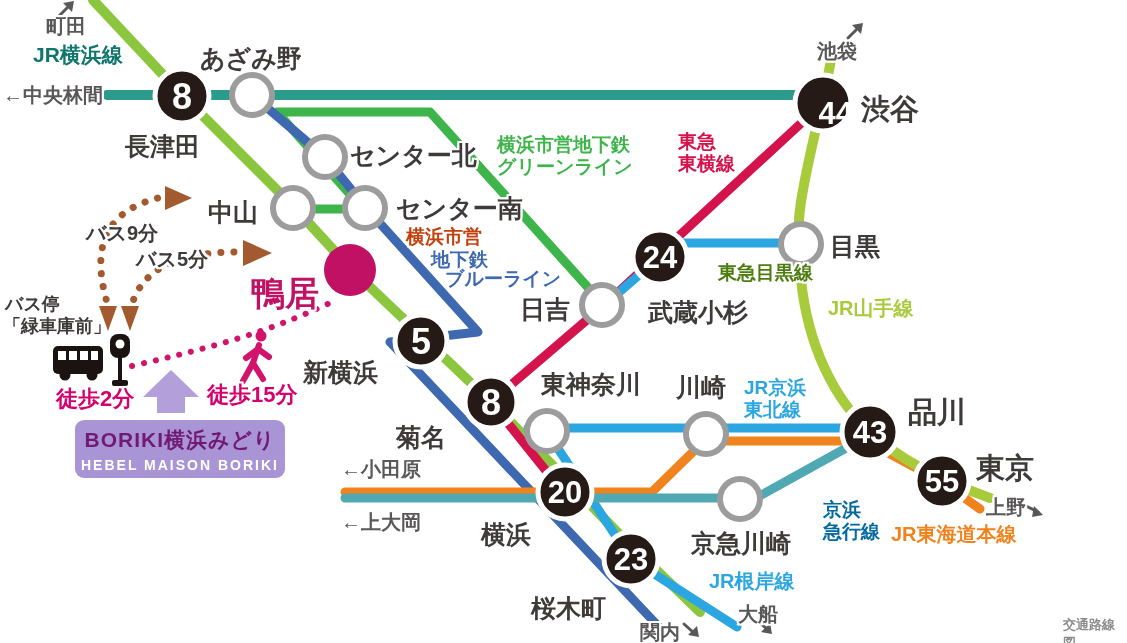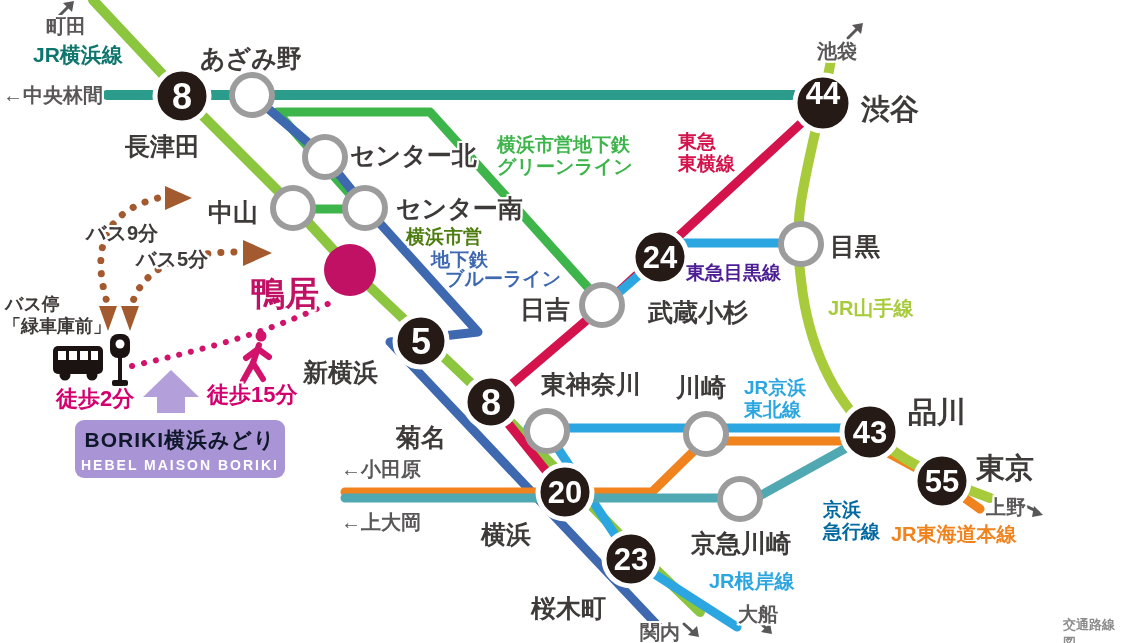--- a/index.html
+++ b/index.html
@@ -14,21 +14,21 @@
   .dir{color:#595757;font-size:20px;}
   .line-lbl{font-size:19px;line-height:22px;}
   .min{position:absolute;color:#fff;font-weight:bold;text-align:center;z-index:6;text-shadow:none;
        font-family:"Liberation Sans","DejaVu Sans",sans-serif;}
   .kamoi-lbl{font-size:34px;color:#C01164;}
   .magenta{color:#D4006E;font-size:22px;}
   .busline{font-size:20px;}
   .busstop{font-size:18px;line-height:21px;}
   #venue-box{position:absolute;left:75px;top:420px;width:210px;height:58px;background:#A995D5;
        border-radius:9px;z-index:5;display:flex;flex-direction:column;align-items:center;justify-content:center;}
-  #venue-box .t1{color:#0f172a;font-size:21px;font-weight:bold;letter-spacing:1px;}
+  #venue-box .t1{color:#701a75;font-size:21px;font-weight:bold;letter-spacing:1px;}
   #venue-box .t2{color:#fff;font-size:14px;font-weight:bold;letter-spacing:2px;margin-top:3px;}
   .credit{position:absolute;left:1063px;top:616px;font-size:13px;color:#8C8C8C;font-weight:bold;z-index:5;}
 </style>
 </head>
 <body>
 
 <div id="map">
 
 <svg id="rails" width="1127" height="643" viewBox="0 0 1127 643">
   <g fill="none" stroke-linecap="round" stroke-linejoin="round">
@@ -110,21 +110,21 @@
     <circle cx="421" cy="341" r="26" fill="#251A16" stroke="#fff" stroke-width="5"></circle>
     <circle cx="491" cy="402" r="26" fill="#251A16" stroke="#fff" stroke-width="5"></circle>
     <circle cx="565" cy="492" r="27" fill="#251A16" stroke="#fff" stroke-width="5"></circle>
     <circle cx="631" cy="559" r="27" fill="#251A16" stroke="#fff" stroke-width="5"></circle>
     <circle cx="870" cy="432" r="28" fill="#251A16" stroke="#fff" stroke-width="5"></circle>
     <circle cx="942" cy="481" r="27" fill="#251A16" stroke="#fff" stroke-width="5"></circle>
   </g>
 </svg>
 
 <div class="min" style="left:152px;top:76px;width:60px;font-size:36px;">8</div>
-<div class="min" style="left:793px;top:76px;width:60px;font-size:31px;">44</div>
+<div class="min" style="left:793px;top:96px;width:60px;font-size:31px;text-align:right;">44</div>
 <div class="min" style="left:630px;top:240px;width:60px;font-size:31px;">24</div>
 <div class="min" style="left:391px;top:321px;width:60px;font-size:36px;">5</div>
 <div class="min" style="left:461px;top:382px;width:60px;font-size:36px;">8</div>
 <div class="min" style="left:535px;top:475px;width:60px;font-size:31px;">20</div>
 <div class="min" style="left:601px;top:542px;width:60px;font-size:31px;">23</div>
 <div class="min" style="left:840px;top:415px;width:60px;font-size:31px;">43</div>
 <div class="min" style="left:912px;top:464px;width:60px;font-size:31px;">55</div>
 
 <div class="lbl dir" style="left:46px;top:13px;">町田</div>
 <div class="lbl dir" style="left:3px;top:82px;">←中央林間</div>
@@ -137,24 +137,24 @@
 
 <div class="lbl line-lbl" style="left:33px;top:44px;color:#0f766e;font-size:21px;">JR横浜線</div>
 <div class="lbl line-lbl" style="left:497px;top:134px;color:#3DB54A;">
   <div>横浜市営地下鉄</div>
   <div>グリーンライン</div>
 </div>
 <div class="lbl line-lbl" style="left:678px;top:131px;color:#D4124C;">
   <div>東急</div>
   <div>東横線</div>
 </div>
-<div class="lbl line-lbl" style="left:406px;top:226px;color:#4d7c0f;">横浜市営</div>
+<div class="lbl line-lbl" style="left:406px;top:226px;color:#c2410c;">横浜市営</div>
 <div class="lbl line-lbl" style="left:431px;top:249px;color:#3E68B0;">地下鉄</div>
 <div class="lbl line-lbl" style="left:445px;top:268px;color:#3E68B0;">ブルーライン</div>
-<div class="lbl line-lbl" style="left:686px;top:262px;color:#4c1d95;font-family:Liberation Serif, serif;">東急目黒線</div>
+<div class="lbl line-lbl" style="left:718px;top:262px;color:#4d7c0f;font-family:Liberation Serif, serif;">東急目黒線</div>
 <div class="lbl line-lbl" style="left:828px;top:297px;color:#A8CB3C;font-size:20px;">JR山手線</div>
 <div class="lbl line-lbl" style="left:744px;top:377px;color:#2CA6E0;">
   <div>JR京浜</div>
   <div>東北線</div>
 </div>
 <div class="lbl line-lbl" style="left:823px;top:499px;color:#0369a1;">
   <div>京浜</div>
   <div>急行線</div>
 </div>
 <div class="lbl line-lbl" style="left:891px;top:523px;color:#F0831E;font-size:20px;">JR東海道本線</div>

